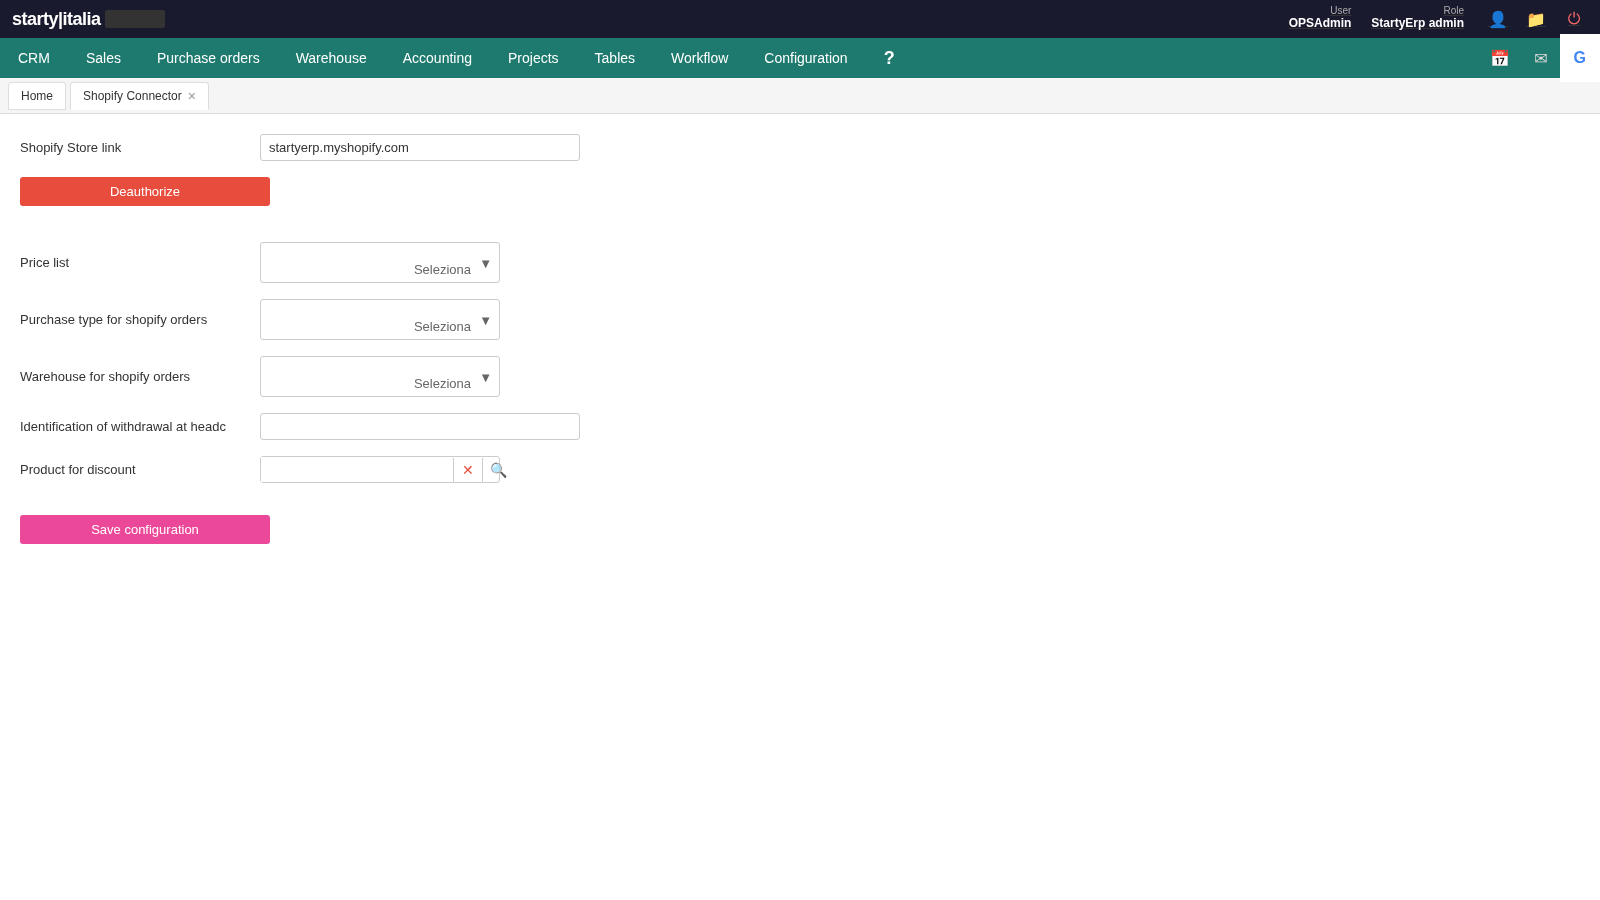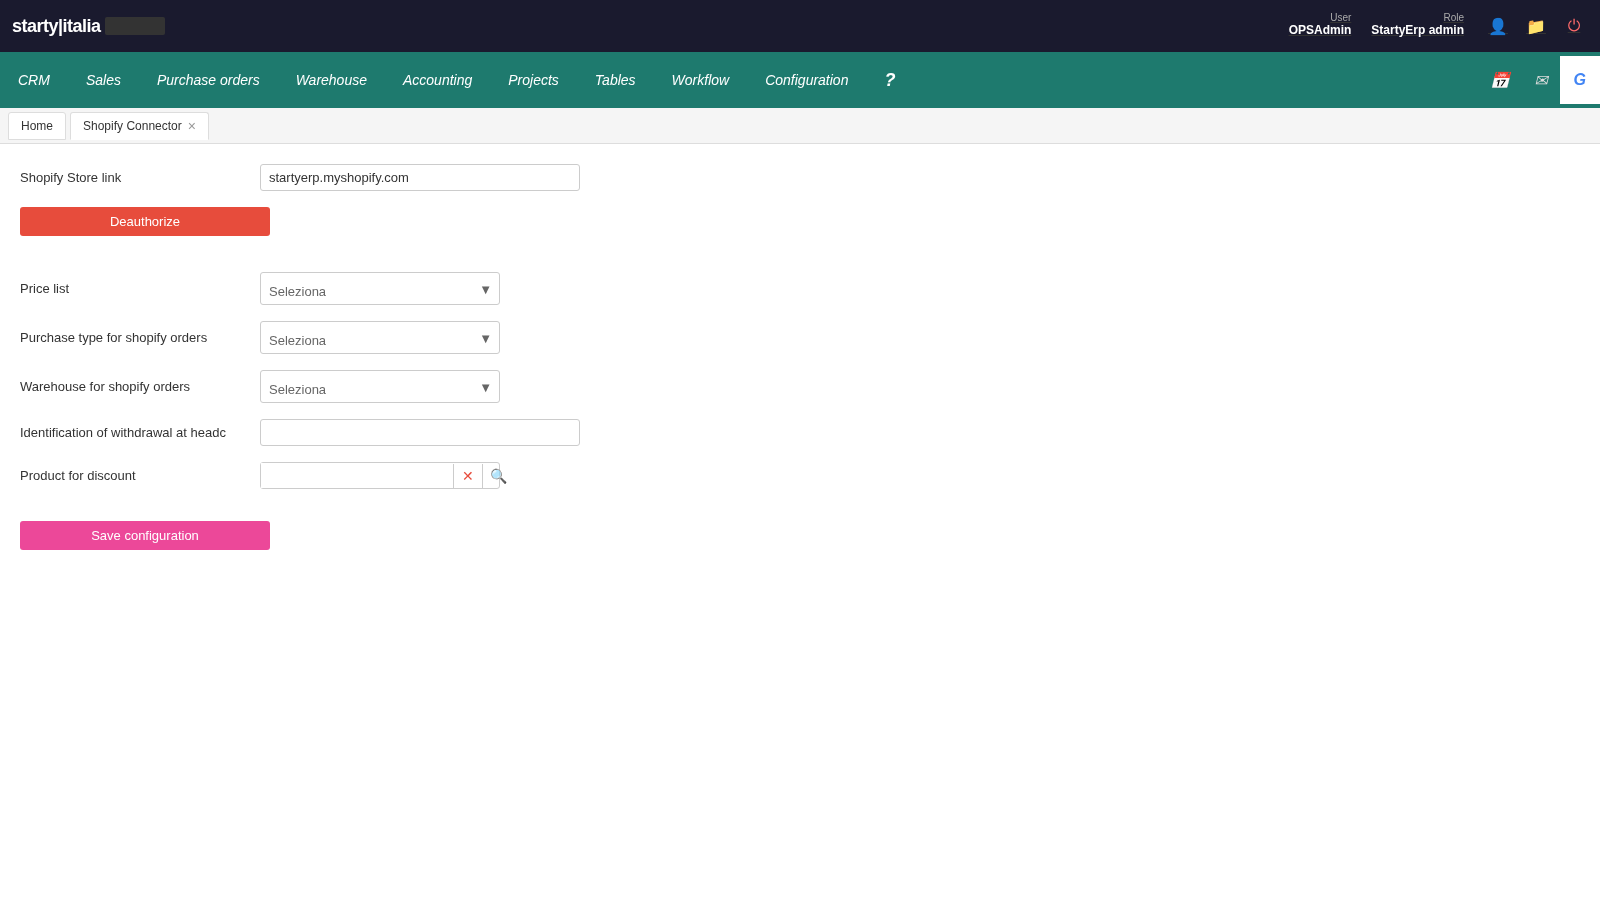--- a/index.html
+++ b/index.html
@@ -1,21 +1,21 @@
 <!DOCTYPE html>
 <html><head>
   <meta charset="utf-8">
   <style>
     * { box-sizing: border-box; margin: 0; padding: 0; }
     body { font-family: Arial, sans-serif; font-size: 13px; background: #fff; color: #333; }
 
     
     .top-bar {
       background: #1a1a2e;
-      height: 52px;
+      height: 38px;
       display: flex;
       align-items: center;
       justify-content: space-between;
       padding: 0 12px;
     }
     .top-bar-left {
       display: flex;
       align-items: center;
       gap: 12px;
     }
@@ -76,24 +76,23 @@
       color: #fff;
       font-size: 16px;
     }
     .top-icon.blue { color: #4dabf7; }
     .top-icon.yellow { color: #ffd43b; }
     .top-icon.red { color: #ff6b6b; }
 
     
     .nav-bar {
       background: #1e7a6e;
-      height: 56px;
+      height: 40px;
       display: flex;
       align-items: stretch;
-      font-style: italic;
     }
     .nav-item {
       display: flex;
       align-items: center;
       padding: 0 18px;
       color: #fff;
       font-size: 14px;
       cursor: pointer;
       white-space: nowrap;
       text-decoration: none;
@@ -197,26 +196,27 @@
     }
     .form-select-wrapper {
       position: relative;
       width: 100%;
       max-width: 240px;
     }
     .form-select {
       width: 100%;
       border: 1px solid #ccc;
       border-radius: 3px;
-      padding: 11px 28px 5px 8px;
+      padding: 19px 28px 5px 8px;
       font-size: 13px;
       color: #666;
       background: #fff;
       appearance: none;
       cursor: pointer;
+      text-align: right;
     }
     .select-arrow {
       position: absolute;
       right: 8px;
       top: 50%;
       transform: translateY(-50%);
       color: #666;
       pointer-events: none;
     }
 

